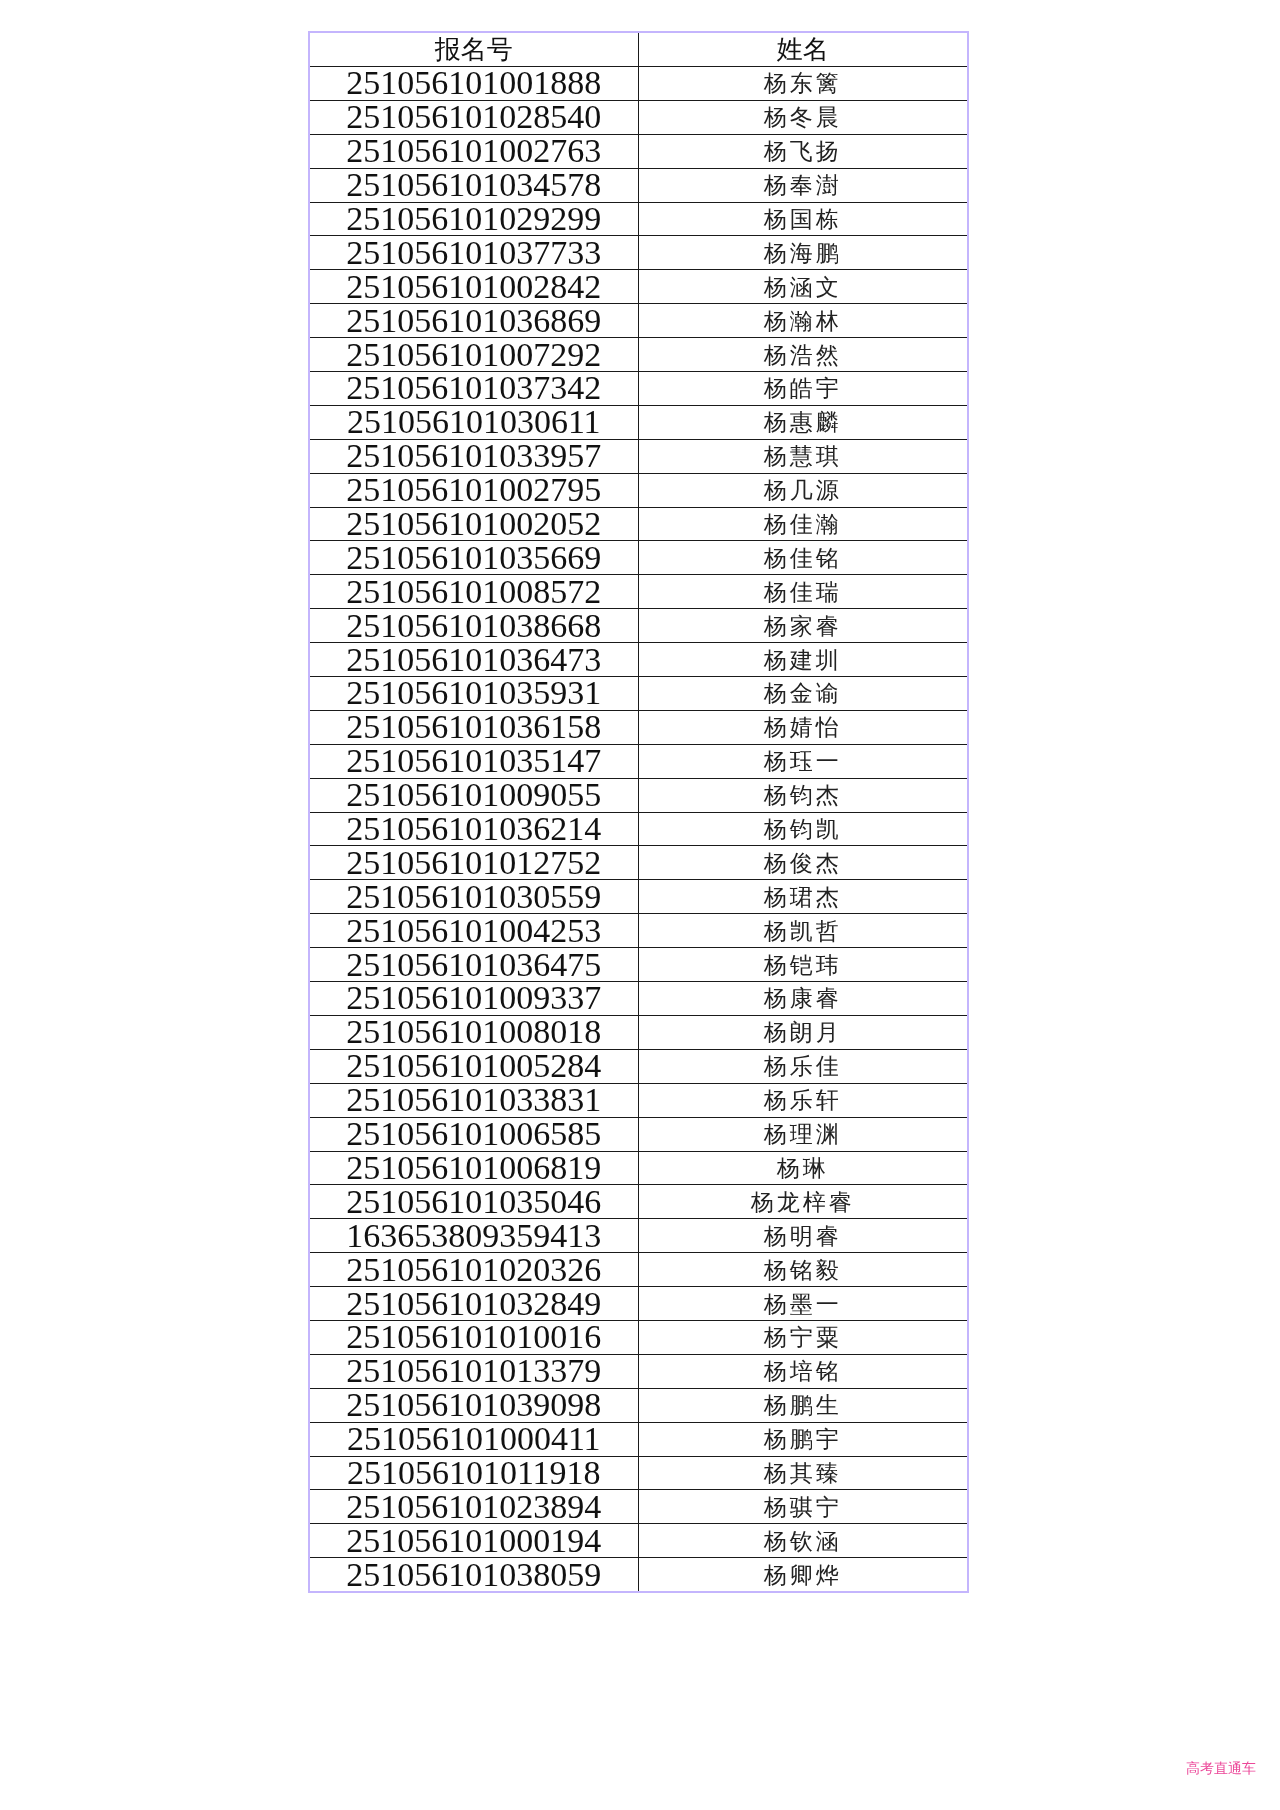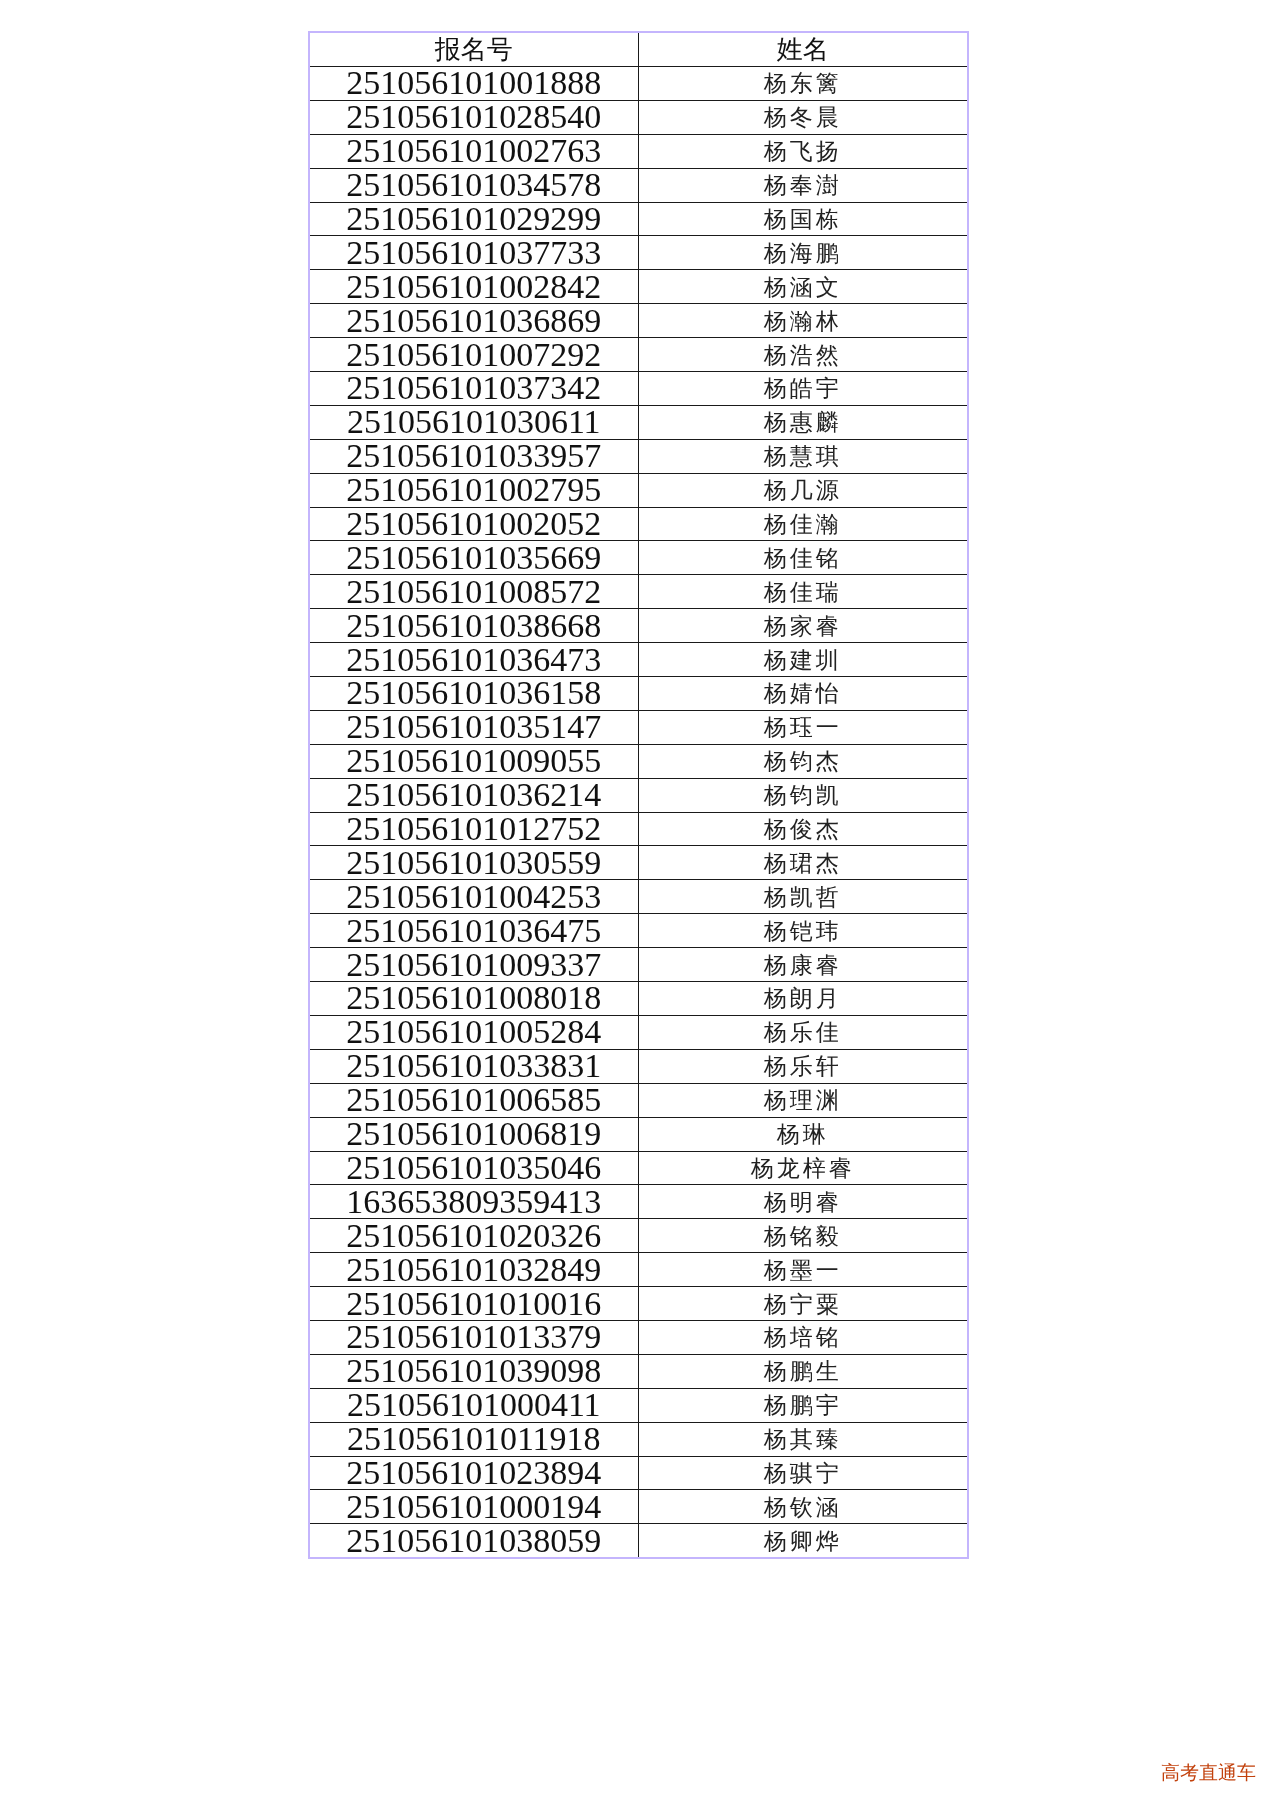--- a/index.html
+++ b/index.html
@@ -59,22 +59,22 @@
       font-size: 23px;
       letter-spacing: 3px;
       color: #222222;
       margin-top: 42px;
     }
     .watermark {
       position: absolute;
       right: 24px;
       top: 1760px;
       font-family: "DejaVu Sans", sans-serif;
-      font-size: 19px;
-      color: #c2410c;
+      font-size: 14px;
+      color: #ec4899;
       letter-spacing: 0px;
     }
   </style>
 </head>
 <body>
 
 <table class="roster-table">
   <colgroup>
     <col class="col-id">
     <col class="col-name">
@@ -152,20 +152,24 @@
       </tr>
       <tr>
         <td class="cell-id">251056101038668</td>
         <td class="cell-name">杨家睿</td>
       </tr>
       <tr>
         <td class="cell-id">251056101036473</td>
         <td class="cell-name">杨建圳</td>
       </tr>
       <tr>
+        <td class="cell-id">251056101035931</td>
+        <td class="cell-name">杨金谕</td>
+      </tr>
+      <tr>
         <td class="cell-id">251056101036158</td>
         <td class="cell-name">杨婧怡</td>
       </tr>
       <tr>
         <td class="cell-id">251056101035147</td>
         <td class="cell-name">杨珏一</td>
       </tr>
       <tr>
         <td class="cell-id">251056101009055</td>
         <td class="cell-name">杨钧杰</td>

